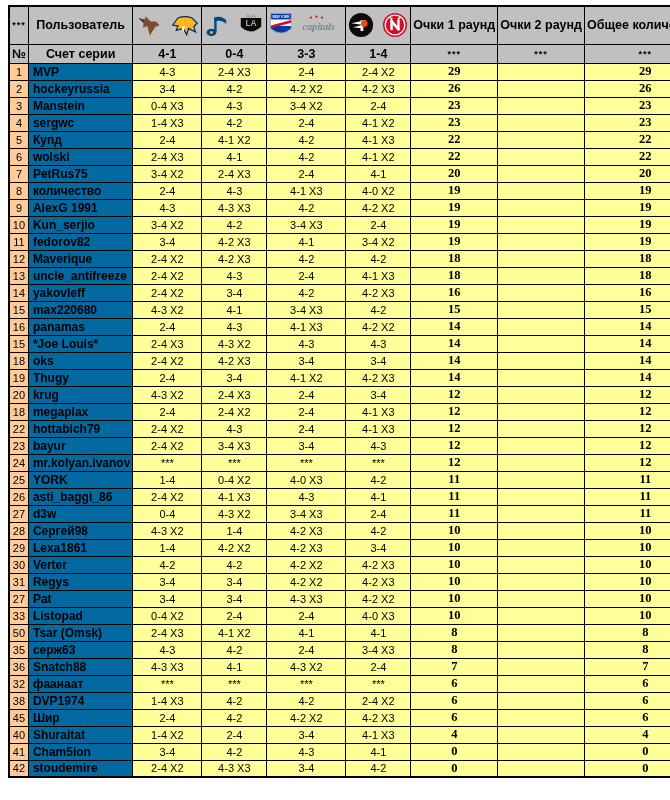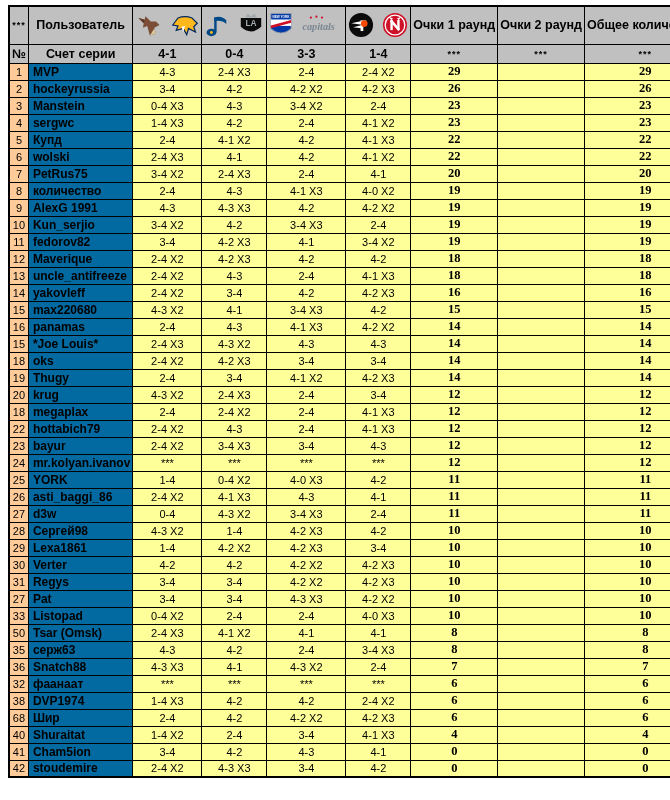--- a/index.html
+++ b/index.html
@@ -559,21 +559,21 @@
           <td class="user">DVP1974</td>
           <td class="pick">1-4 X3</td>
           <td class="pick">4-2</td>
           <td class="pick">4-2</td>
           <td class="pick">2-4 X2</td>
           <td class="pick pts">6</td>
           <td class="pick pts"></td>
           <td class="pick pts">6</td>
         </tr>
         <tr>
-          <td class="num">68</td>
+          <td class="num">45</td>
           <td class="user">Шир</td>
           <td class="pick">2-4</td>
           <td class="pick">4-2</td>
           <td class="pick">4-2 X2</td>
           <td class="pick">4-2 X3</td>
           <td class="pick pts">6</td>
           <td class="pick pts"></td>
           <td class="pick pts">6</td>
         </tr>
         <tr>

